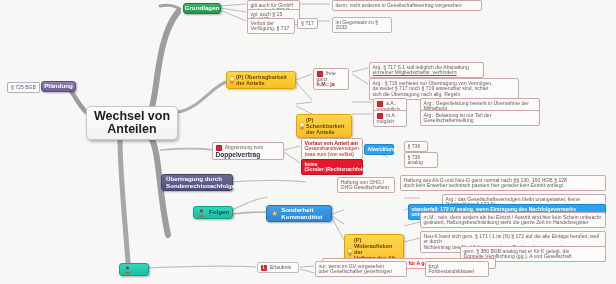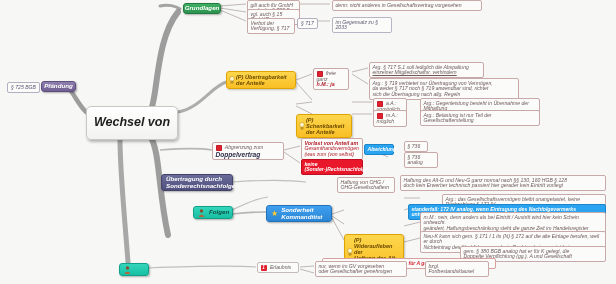--- a/index.html
+++ b/index.html
@@ -5,21 +5,21 @@
   html,body{margin:0;padding:0;}
   body{
     width:616px;height:284px;overflow:hidden;position:relative;
     background:#f7f7f5;
     font-family:"Liberation Sans","DejaVu Sans",sans-serif;
     -webkit-font-smoothing:antialiased;
   }
   #canvas{position:absolute;inset:0;}
   svg.links{position:absolute;left:0;top:0;width:616px;height:284px;pointer-events:none;}
 
-  .node{position:absolute;box-sizing:border-box;line-height:1.08;font-style:italic;}
+  .node{position:absolute;box-sizing:border-box;line-height:1.08;}
 
   
   .central{
     background:linear-gradient(180deg,#ffffff 0%,#f2f2f0 100%);
     border:1px solid #c9c9c4;border-radius:5px;
     box-shadow:1px 2px 3px rgba(0,0,0,.28);
     color:#1d1d1b;font-size:12.5px;font-weight:bold;
     text-align:center;display:flex;align-items:center;justify-content:center;
     padding:4px 6px;
   }
@@ -163,20 +163,21 @@
 
     <path d="M148,268 C200,266 240,266 256,267" stroke="#9a9a9a" stroke-width="1.2" fill="none" opacity=".6"></path>
     <path d="M300,267 L314,266" stroke="#b9b0b0" stroke-width=".9" fill="none"></path>
     <path d="M300,269 L314,273" stroke="#b9b0b0" stroke-width=".9" fill="none"></path>
     <path d="M410,266 L424,266" stroke="#b9b0b0" stroke-width=".9" fill="none"></path>
   </svg>
 
   <div class="node central" style="left:86px;top:106px;width:92px;height:34px;">
     <div>
       <span class="l1">Wechsel von</span>
+      <span class="l1">Anteilen</span>
     </div>
   </div>
 
   <div class="node chip purple" style="left:41px;top:81px;width:35px;height:11px;justify-content:center;">
     <span class="cl">Pfändung</span>
   </div>
   <div class="node pill violet" style="left:7px;top:82px;">
     <span>§ 725 BGB</span>
   </div>
 

